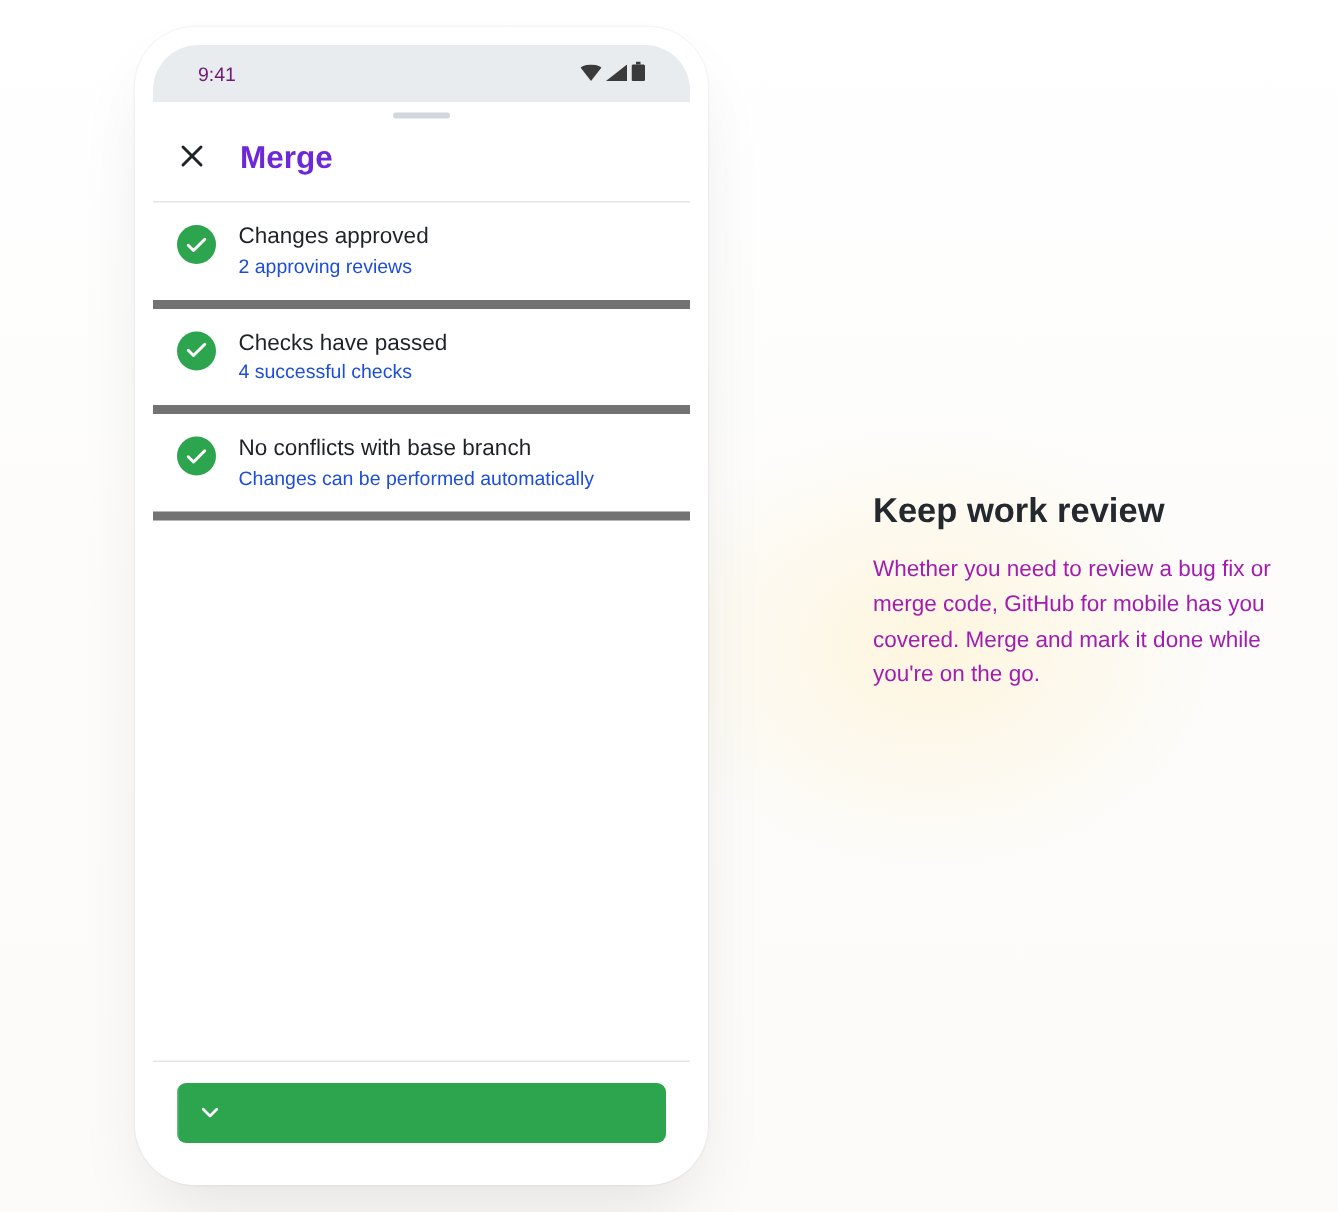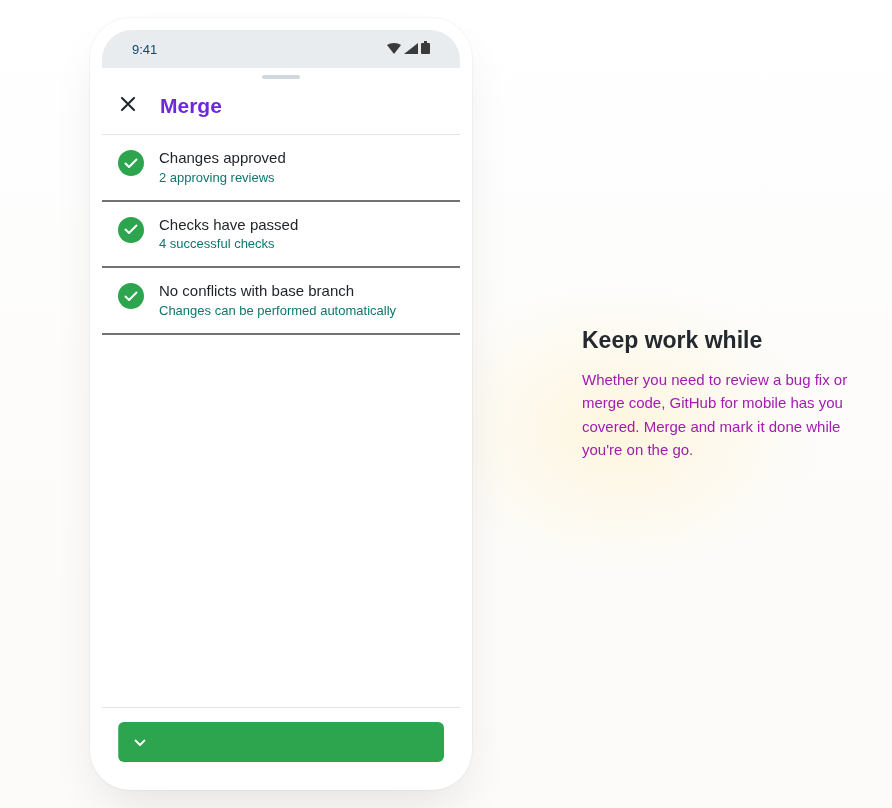--- a/index.html
+++ b/index.html
@@ -54,21 +54,21 @@
       background: #ffffff;
     }
     .status-bar {
       height: 38px;
       background: #e9ecef;
       display: flex;
       align-items: center;
       justify-content: space-between;
       padding: 0 30px;
       font-size: 13px;
-      color: #0c4a6e;
+      color: #701a75;
       font-weight: 500;
     }
     .status-bar-icons {
       display: flex;
       align-items: center;
       gap: 3px;
     }
     .status-icon {
       display: inline-block;
     }
@@ -106,21 +106,21 @@
     }
     .status-list {
       flex: 1;
       background: #ffffff;
       border-top: 1px solid #e5e5e5;
     }
     .status-item {
       display: flex;
       align-items: flex-start;
       padding: 13px 16px;
-      border-bottom: 2px solid #737373;
+      border-bottom: 6px solid #737373;
       gap: 15px;
     }
     .check-circle {
       width: 26px;
       height: 26px;
       background: #2da44e;
       border-radius: 50%;
       display: flex;
       align-items: center;
       justify-content: center;
@@ -131,21 +131,21 @@
       flex: 1;
     }
     .status-title {
       font-size: 15px;
       font-weight: 400;
       color: #1f2328;
       line-height: 1.3;
     }
     .status-subtitle {
       font-size: 13px;
-      color: #0f766e;
+      color: #1d4ed8;
       margin-top: 1px;
       line-height: 1.4;
     }
     .footer {
       padding: 14px 16px 16px;
       border-top: 1px solid #e5e5e5;
     }
     .merge-button {
       display: flex;
       width: 100%;
@@ -282,16 +282,16 @@
                 </svg>
               </span>
             </div>
           </div>
         </div>
       </div>
     </div>
   </div>
 
   <div class="side-content">
-    <h2 class="side-title">Keep work while</h2>
+    <h2 class="side-title">Keep work review</h2>
     <p class="side-description">Whether you need to review a bug fix or merge code, GitHub for mobile has you covered. Merge and mark it done while you're on the go.</p>
   </div>
 </div>
 
 </body></html>

